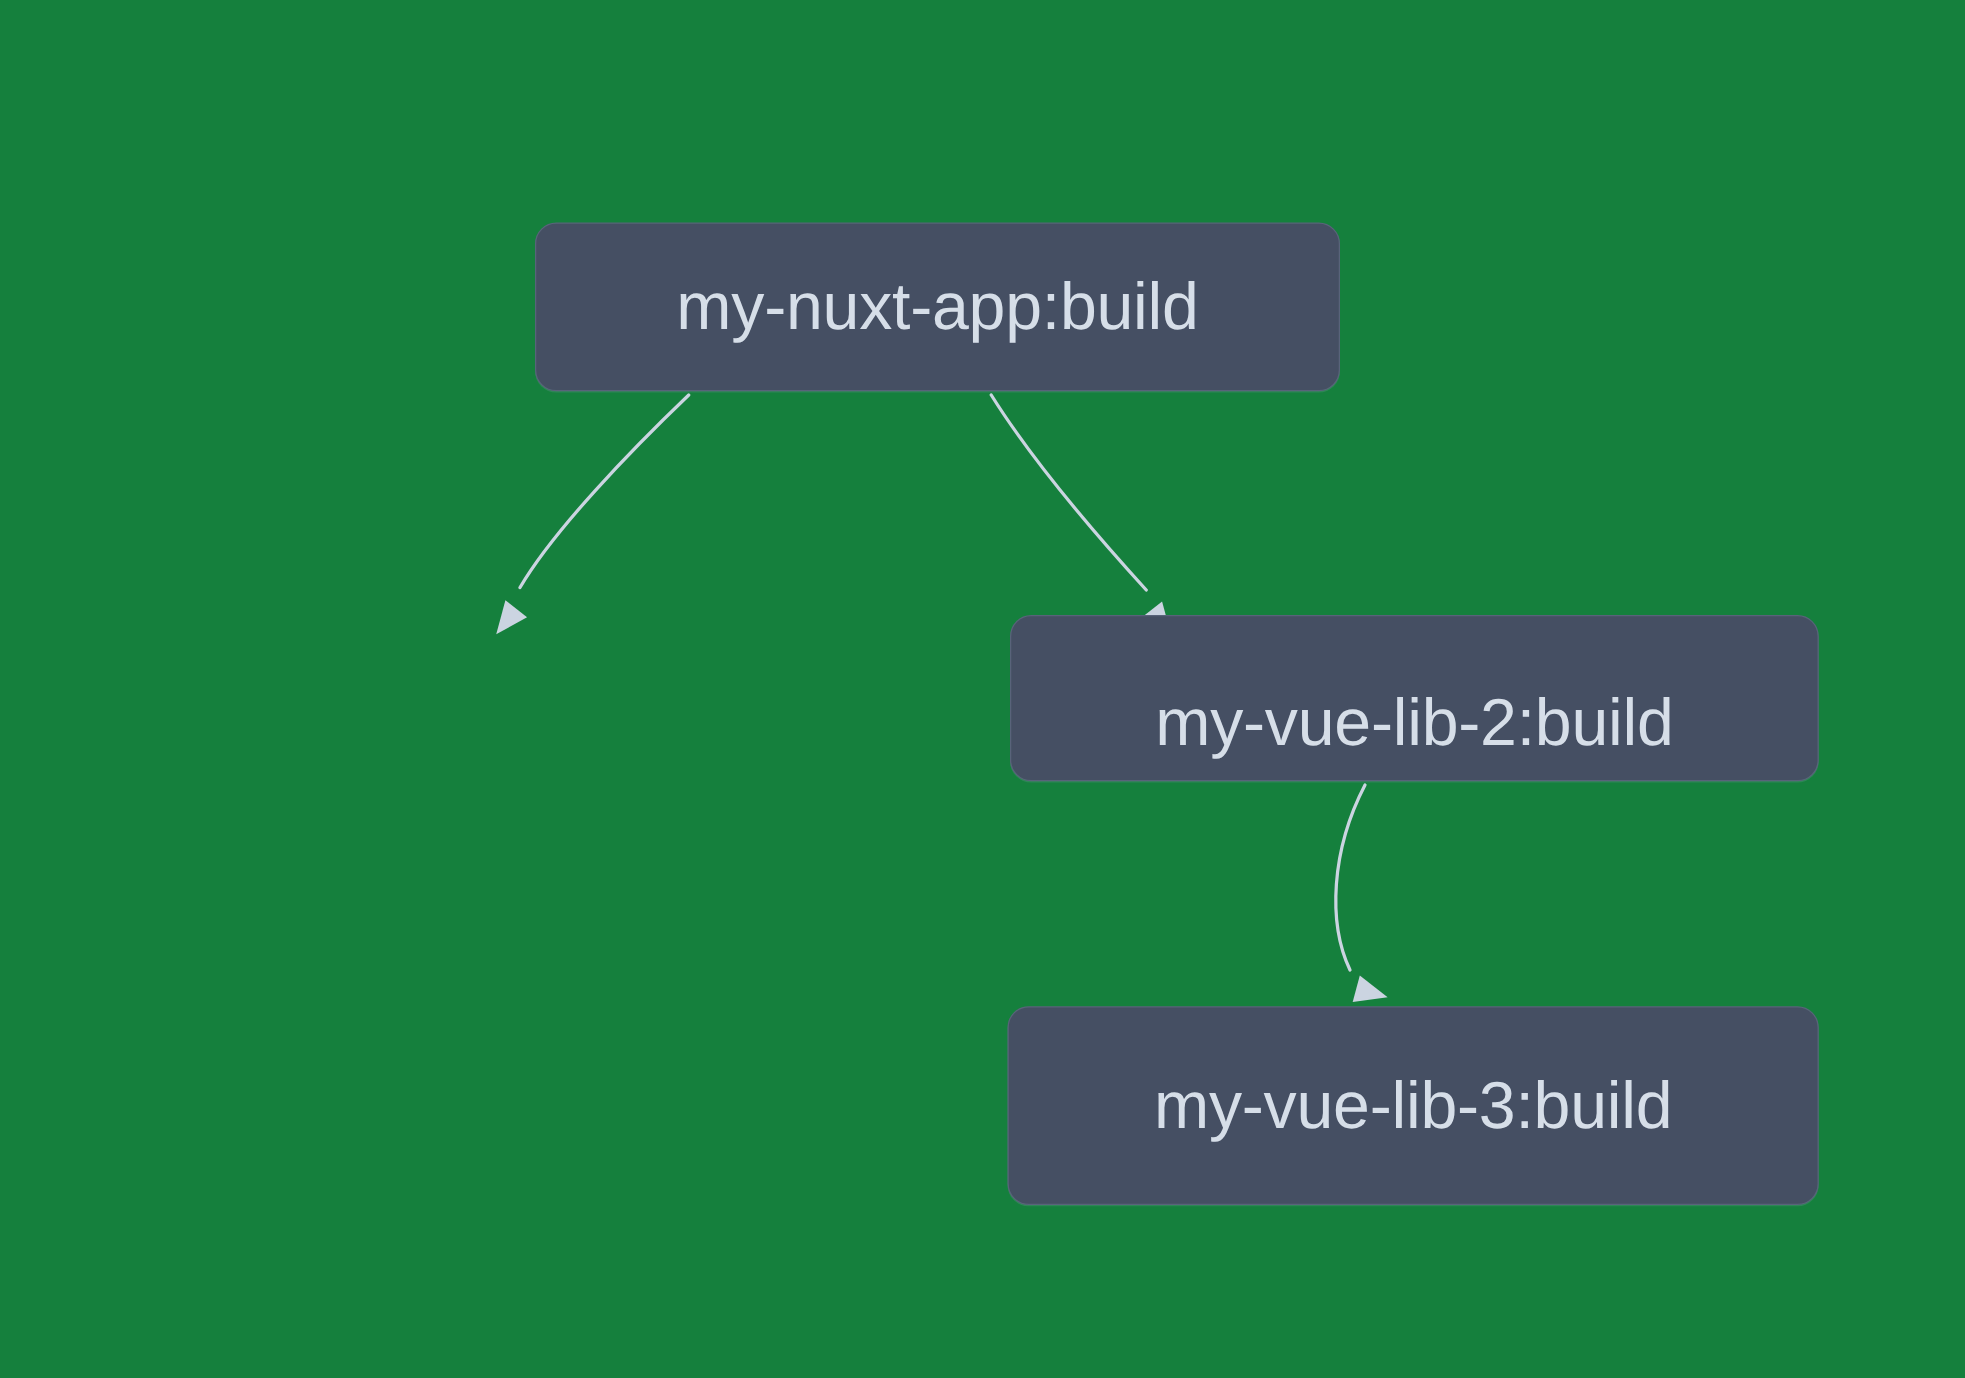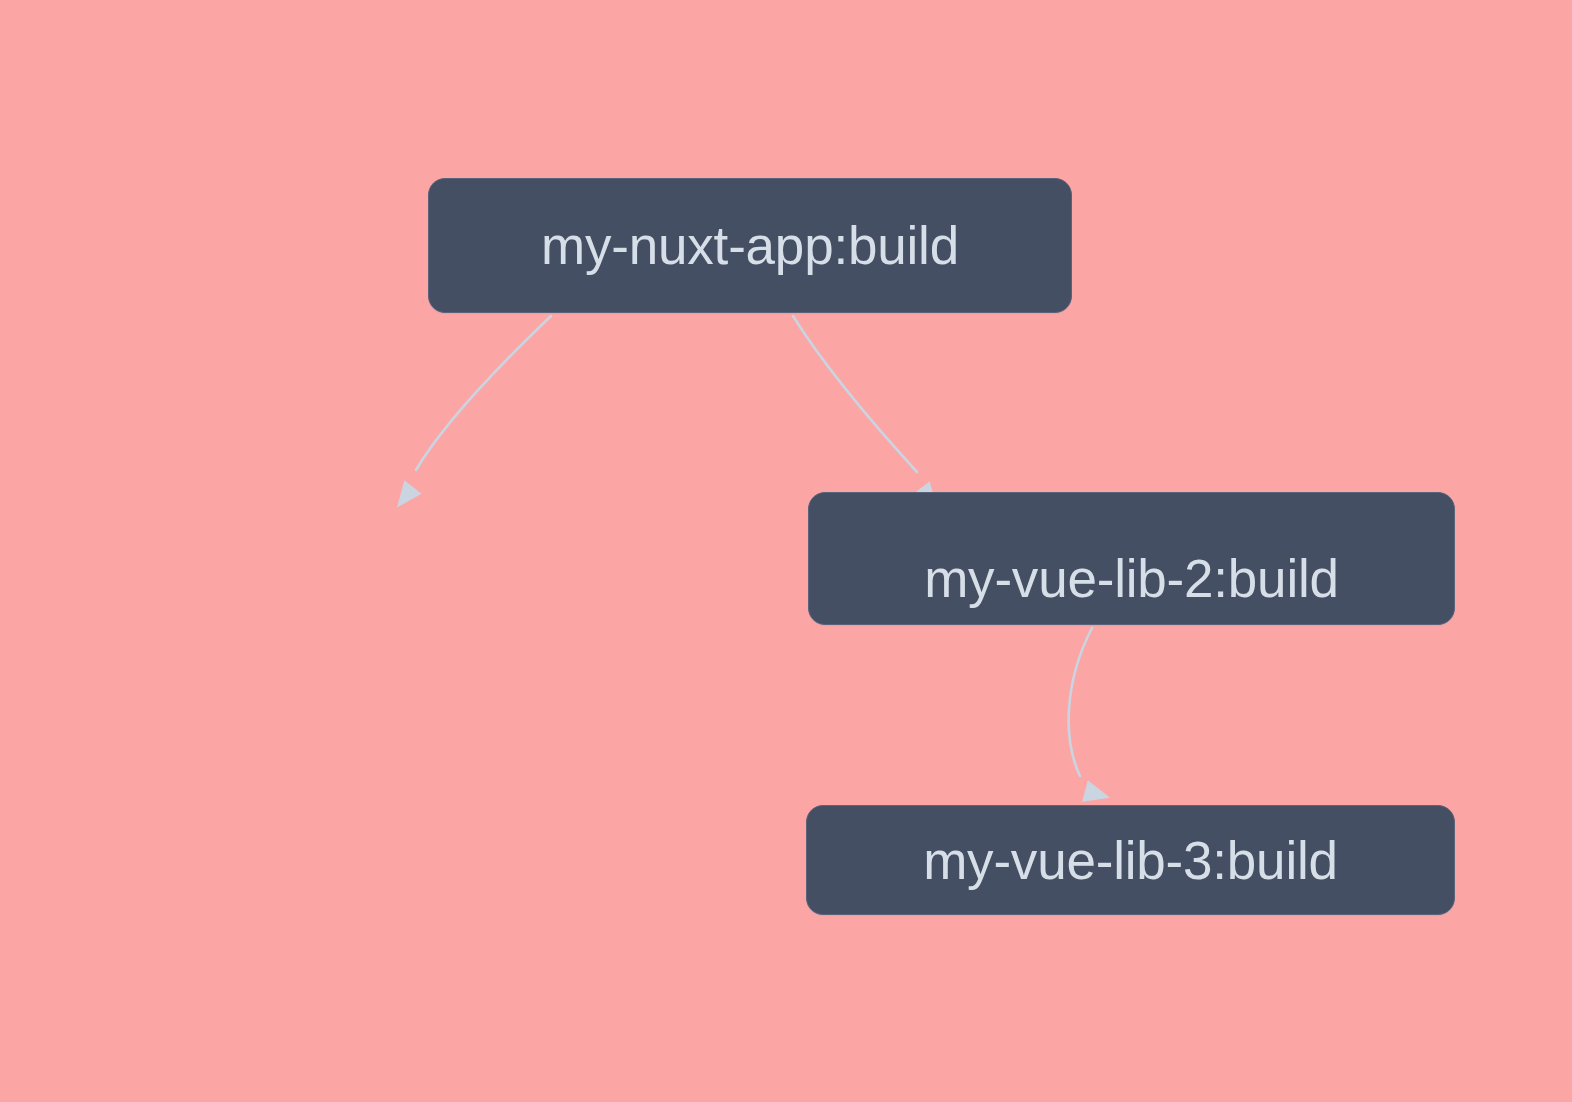--- a/index.html
+++ b/index.html
@@ -46,37 +46,37 @@
     font-weight: 400;
     letter-spacing: -0.2px;
     line-height: 1;
     white-space: nowrap;
     user-select: none;
   }
 </style>
 </head>
 <body style="background: rgb(17, 23, 38);">
 
-<div id="graph-canvas" style="background: #fca5a5;">
+<div id="graph-canvas" style="background: #15803d;">
 
   <svg id="edge-layer" viewBox="0 0 1572 1102" width="1572" height="1102" xmlns="http://www.w3.org/2000/svg" aria-hidden="true">
       <path d="M 551 316 C 505 360 443 424 416 470" fill="none" stroke="#CBD4E1" stroke-width="2.6" stroke-linecap="round"></path>
       <polygon points="0,-11 26,0 0,11" fill="#CBD4E1" transform="translate(413,487) rotate(128)"></polygon>
       <path d="M 793 316 C 828 372 886 438 917 472" fill="none" stroke="#CBD4E1" stroke-width="2.6" stroke-linecap="round"></path>
       <polygon points="0,-11 26,0 0,11" fill="#CBD4E1" transform="translate(921,488) rotate(52)"></polygon>
       <path d="M 1092 628 C 1065 680 1062 738 1080 776" fill="none" stroke="#CBD4E1" stroke-width="2.6" stroke-linecap="round"></path>
       <polygon points="0,-11 26,0 0,11" fill="#CBD4E1" transform="translate(1085,791) rotate(15)"></polygon>
     </svg>
 
   <div class="graph-node" style="left: 428px; top: 178px; width: 644px; height: 135px; background: rgb(69, 79, 99); border-color: rgb(89, 99, 122);">
     <span class="graph-node-label" style="color: rgb(214, 222, 232);">my-nuxt-app:build</span>
   </div>
 
 
   <div class="graph-node" style="left: 808px; top: 492px; width: 647px; height: 133px; background: rgb(69, 79, 99); border-color: rgb(89, 99, 122);">
     <span class="graph-node-label" style="color: rgb(214, 222, 232); margin-top: 40px;">my-vue-lib-2:build</span>
   </div>
 
-  <div class="graph-node" style="left: 806px; top: 805px; width: 649px; height: 110px; background: rgb(69, 79, 99); border-color: rgb(89, 99, 122);">
+  <div class="graph-node" style="left: 806px; top: 805px; width: 649px; height: 159px; background: rgb(69, 79, 99); border-color: rgb(89, 99, 122);">
     <span class="graph-node-label" style="color: rgb(214, 222, 232);">my-vue-lib-3:build</span>
   </div>
 
 </div>
 
 </body></html>

